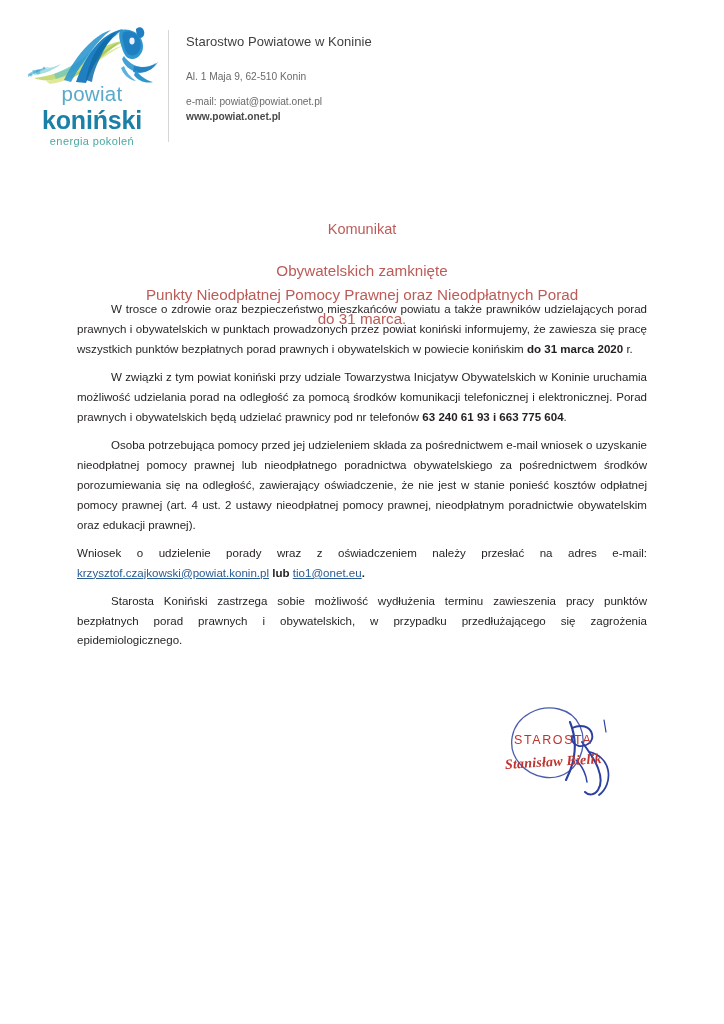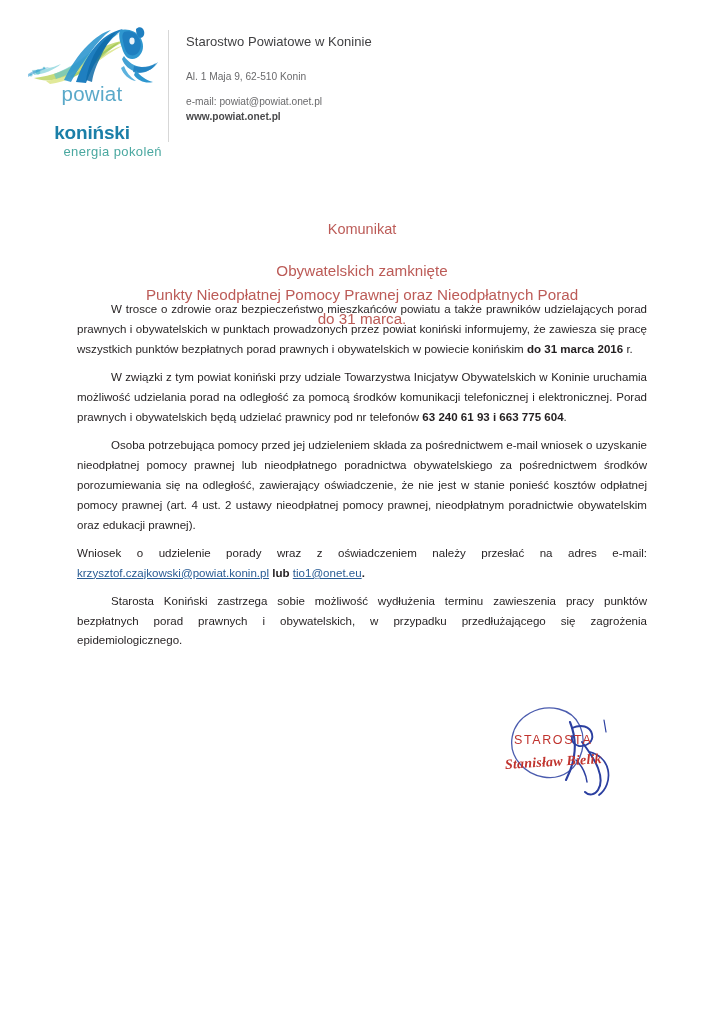--- a/index.html
+++ b/index.html
@@ -60,37 +60,36 @@
   .wm-powiat {
     font-size: 20.5px;
     letter-spacing: 0.3px;
     color: #5aa9c9;
     font-weight: 400;
     display: block;
     line-height: 1.02;
   }
 
   .wm-koninski {
-    font-size: 19px;
+    font-size: 25px;
     letter-spacing: -0.2px;
     color: #1b7fa8;
     font-weight: 700;
     display: block;
     line-height: 1.0;
-    margin-top: 18px;
+    margin-top: 3px;
   }
 
   .wm-tagline {
-    font-size: 13px;
+    font-size: 11px;
     letter-spacing: 0.4px;
     color: #4aa8a0;
     font-weight: 400;
     display: block;
     margin-top: 3px;
-    text-align: right;
   }
 
   .header-divider {
     position: absolute;
     left: 168px;
     top: 30px;
     width: 1px;
     height: 112px;
     background: #d7d7d7;
   }
@@ -299,21 +298,21 @@
     <div class="komunikat">Komunikat</div>
     <div class="headline">
       <div>Obywatelskich zamknięte</div>
       <div>Punkty Nieodpłatnej Pomocy Prawnej oraz Nieodpłatnych Porad</div>
       <div>do 31 marca.</div>
     </div>
   </div>
 
   <div class="body-text">
 
-    <p><span>W trosce o zdrowie oraz bezpieczeństwo mieszkańców powiatu a także prawników udzielających porad prawnych i obywatelskich w punktach prowadzonych przez powiat koniński informujemy, że zawiesza się pracę wszystkich punktów bezpłatnych porad prawnych i obywatelskich w powiecie konińskim </span><b>do 31 marca 2016</b><span> r.</span></p>
+    <p><span>W trosce o zdrowie oraz bezpieczeństwo mieszkańców powiatu a także prawników udzielających porad prawnych i obywatelskich w punktach prowadzonych przez powiat koniński informujemy, że zawiesza się pracę wszystkich punktów bezpłatnych porad prawnych i obywatelskich w powiecie konińskim </span><b>do 31 marca 2020</b><span> r.</span></p>
 
     <p><span>W związki z tym powiat koniński przy udziale Towarzystwa Inicjatyw Obywatelskich w Koninie uruchamia możliwość udzielania porad na odległość za pomocą środków komunikacji telefonicznej i elektronicznej. Porad prawnych i obywatelskich będą udzielać prawnicy pod nr telefonów </span><b>63 240 61 93 i 663 775 604</b><span>.</span></p>
 
     <p>Osoba potrzebująca pomocy przed jej udzieleniem składa za pośrednictwem e-mail wniosek o uzyskanie nieodpłatnej pomocy prawnej lub nieodpłatnego poradnictwa obywatelskiego za pośrednictwem środków porozumiewania się na odległość, zawierający oświadczenie, że nie jest w stanie ponieść kosztów odpłatnej pomocy prawnej (art. 4 ust. 2 ustawy nieodpłatnej pomocy prawnej, nieodpłatnym poradnictwie obywatelskim oraz edukacji prawnej).</p>
 
     <p class="no-indent tight"><span>Wniosek o udzielenie porady wraz z oświadczeniem należy przesłać na adres e-mail: </span><a class="maillink" href="#">krzysztof.czajkowski@powiat.konin.pl</a><b> lub </b><a class="maillink" href="#">tio1@onet.eu</a><b>.</b></p>
 
     <p>Starosta Koniński zastrzega sobie możliwość wydłużenia terminu zawieszenia pracy punktów bezpłatnych porad prawnych i obywatelskich, w przypadku przedłużającego się zagrożenia epidemiologicznego.</p>
   </div>
 

